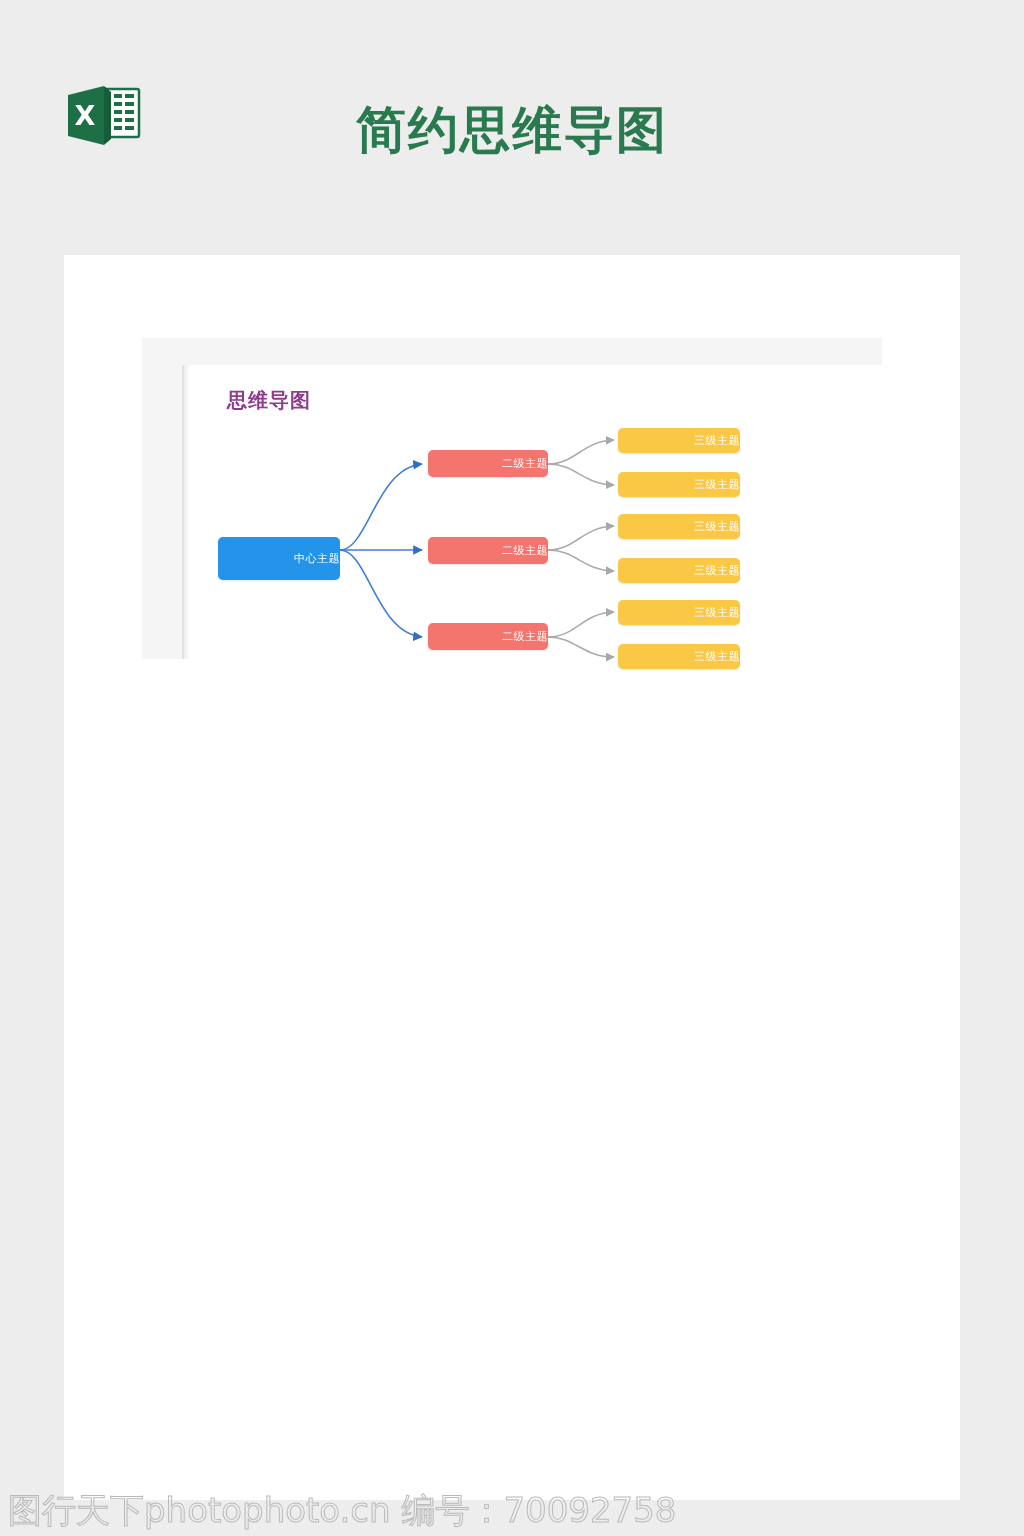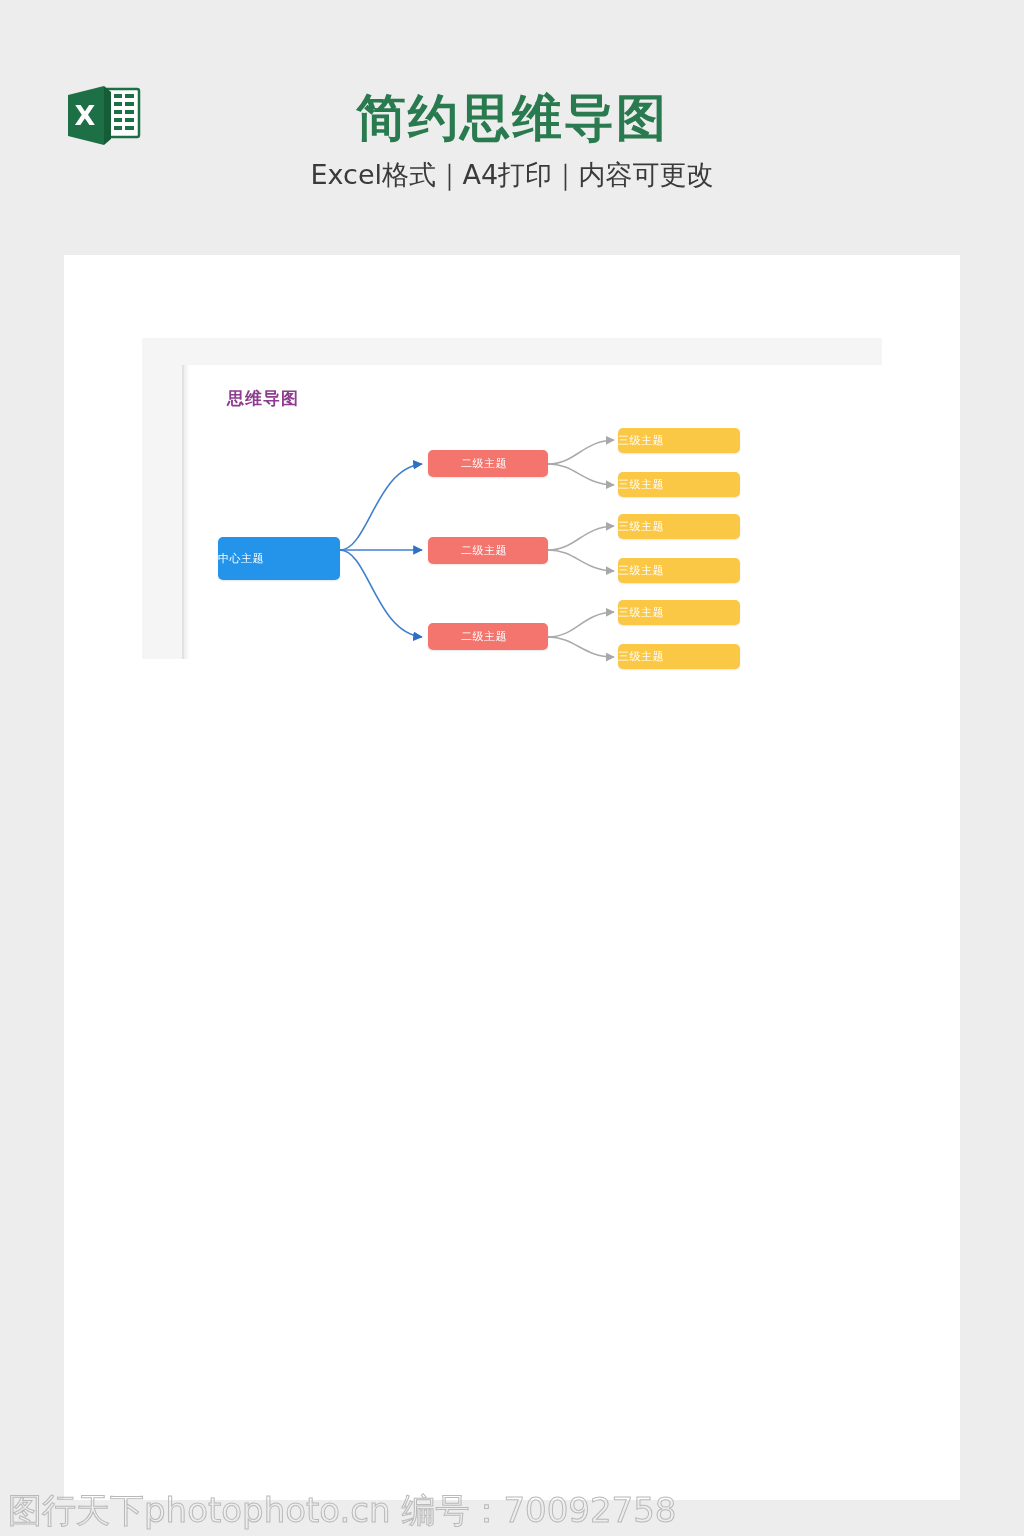--- a/index.html
+++ b/index.html
@@ -38,21 +38,21 @@
     top: 84px;
     width: 1024px;
     text-align: center;
   }
   .main-title {
     font-size: 50px;
     font-weight: bold;
     color: #2a7a4f;
     letter-spacing: 2px;
     line-height: 60px;
-    margin: 4px;
+    margin: 16px;
     font-family: "DejaVu Sans", "Liberation Sans", sans-serif;
   }
   .sub-title {
     font-size: 27px;
     color: #3a3a3a;
     line-height: 38px;
     margin: 8px 0 0 0;
     font-family: "DejaVu Sans", "Liberation Sans", sans-serif;
     font-weight: 400;
   }
@@ -98,39 +98,39 @@
     position: absolute;
     left: 126px;   
     top: 110px;    
     width: 692px;
     height: 310px;
   }
   .mm-title {
     position: absolute;
     left: 37px;
     top: 22px;
-    font-size: 17px;
+    font-size: 20px;
     font-weight: bold;
     color: #8e3c8e;
     letter-spacing: 1px;
     font-family: "DejaVu Sans", "Liberation Sans", sans-serif;
   }
 
   .connectors {
     position: absolute;
     left: 0; top: 0;
     width: 692px;
     height: 310px;
   }
 
   .node {
     position: absolute;
     display: flex;
     align-items: center;
-    justify-content: flex-start;
+    justify-content: flex-end;
     color: #ffffff;
     font-size: 11px;
     border-radius: 5px;
     font-family: "DejaVu Sans", "Liberation Sans", sans-serif;
     letter-spacing: 0.5px;
     box-sizing: border-box;
   }
   .node-center {
     background: #2494eb;
     width: 122px;
@@ -189,21 +189,20 @@
 
       <path d="M4 12 L40 3 L40 62 L4 53 Z" fill="#1d7045"></path>
       <path d="M40 3 L40 62 L47 56 L47 9 Z" fill="#155c37"></path>
 
       <text x="21" y="42" font-family="DejaVu Sans, sans-serif" font-size="27" font-weight="bold" fill="#ffffff" text-anchor="middle">X</text>
     </svg>
   </div>
 
   <div class="title-block">
     <div class="main-title">简约思维导图</div>
-    <div class="sub-title">Excel格式｜A4打印｜内容可更改</div>
   </div>
 </div>
 
 <div class="page-sheet">
 
   <div class="sheet-band"></div>
   <div class="sheet-gutter"></div>
   <div class="sheet-gutter-shadow"></div>
 
   <div class="mindmap">

